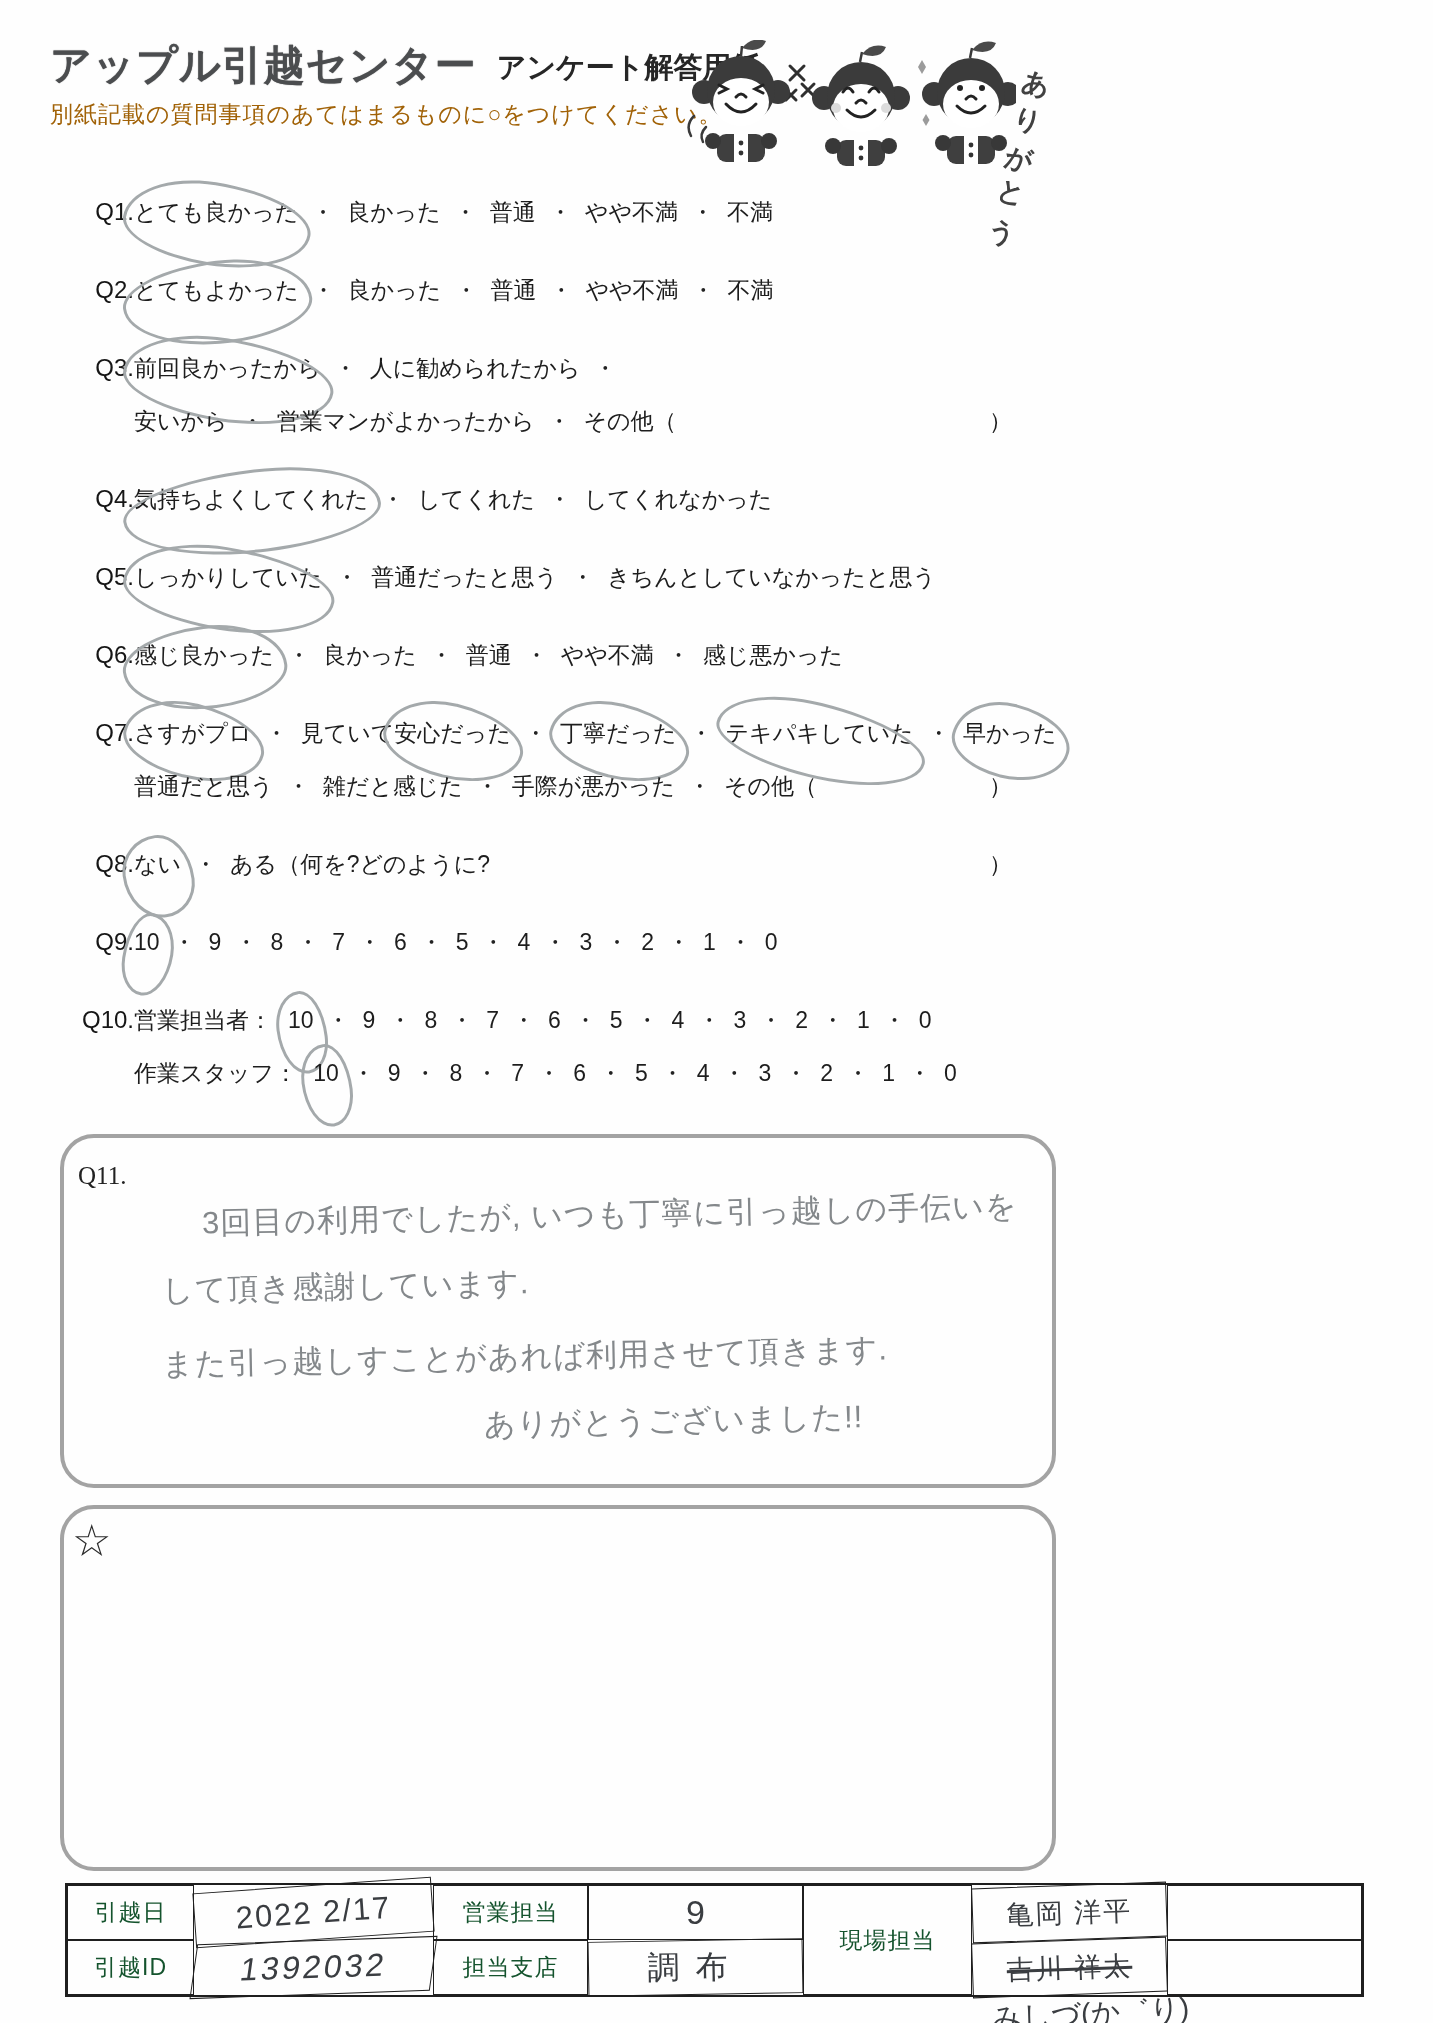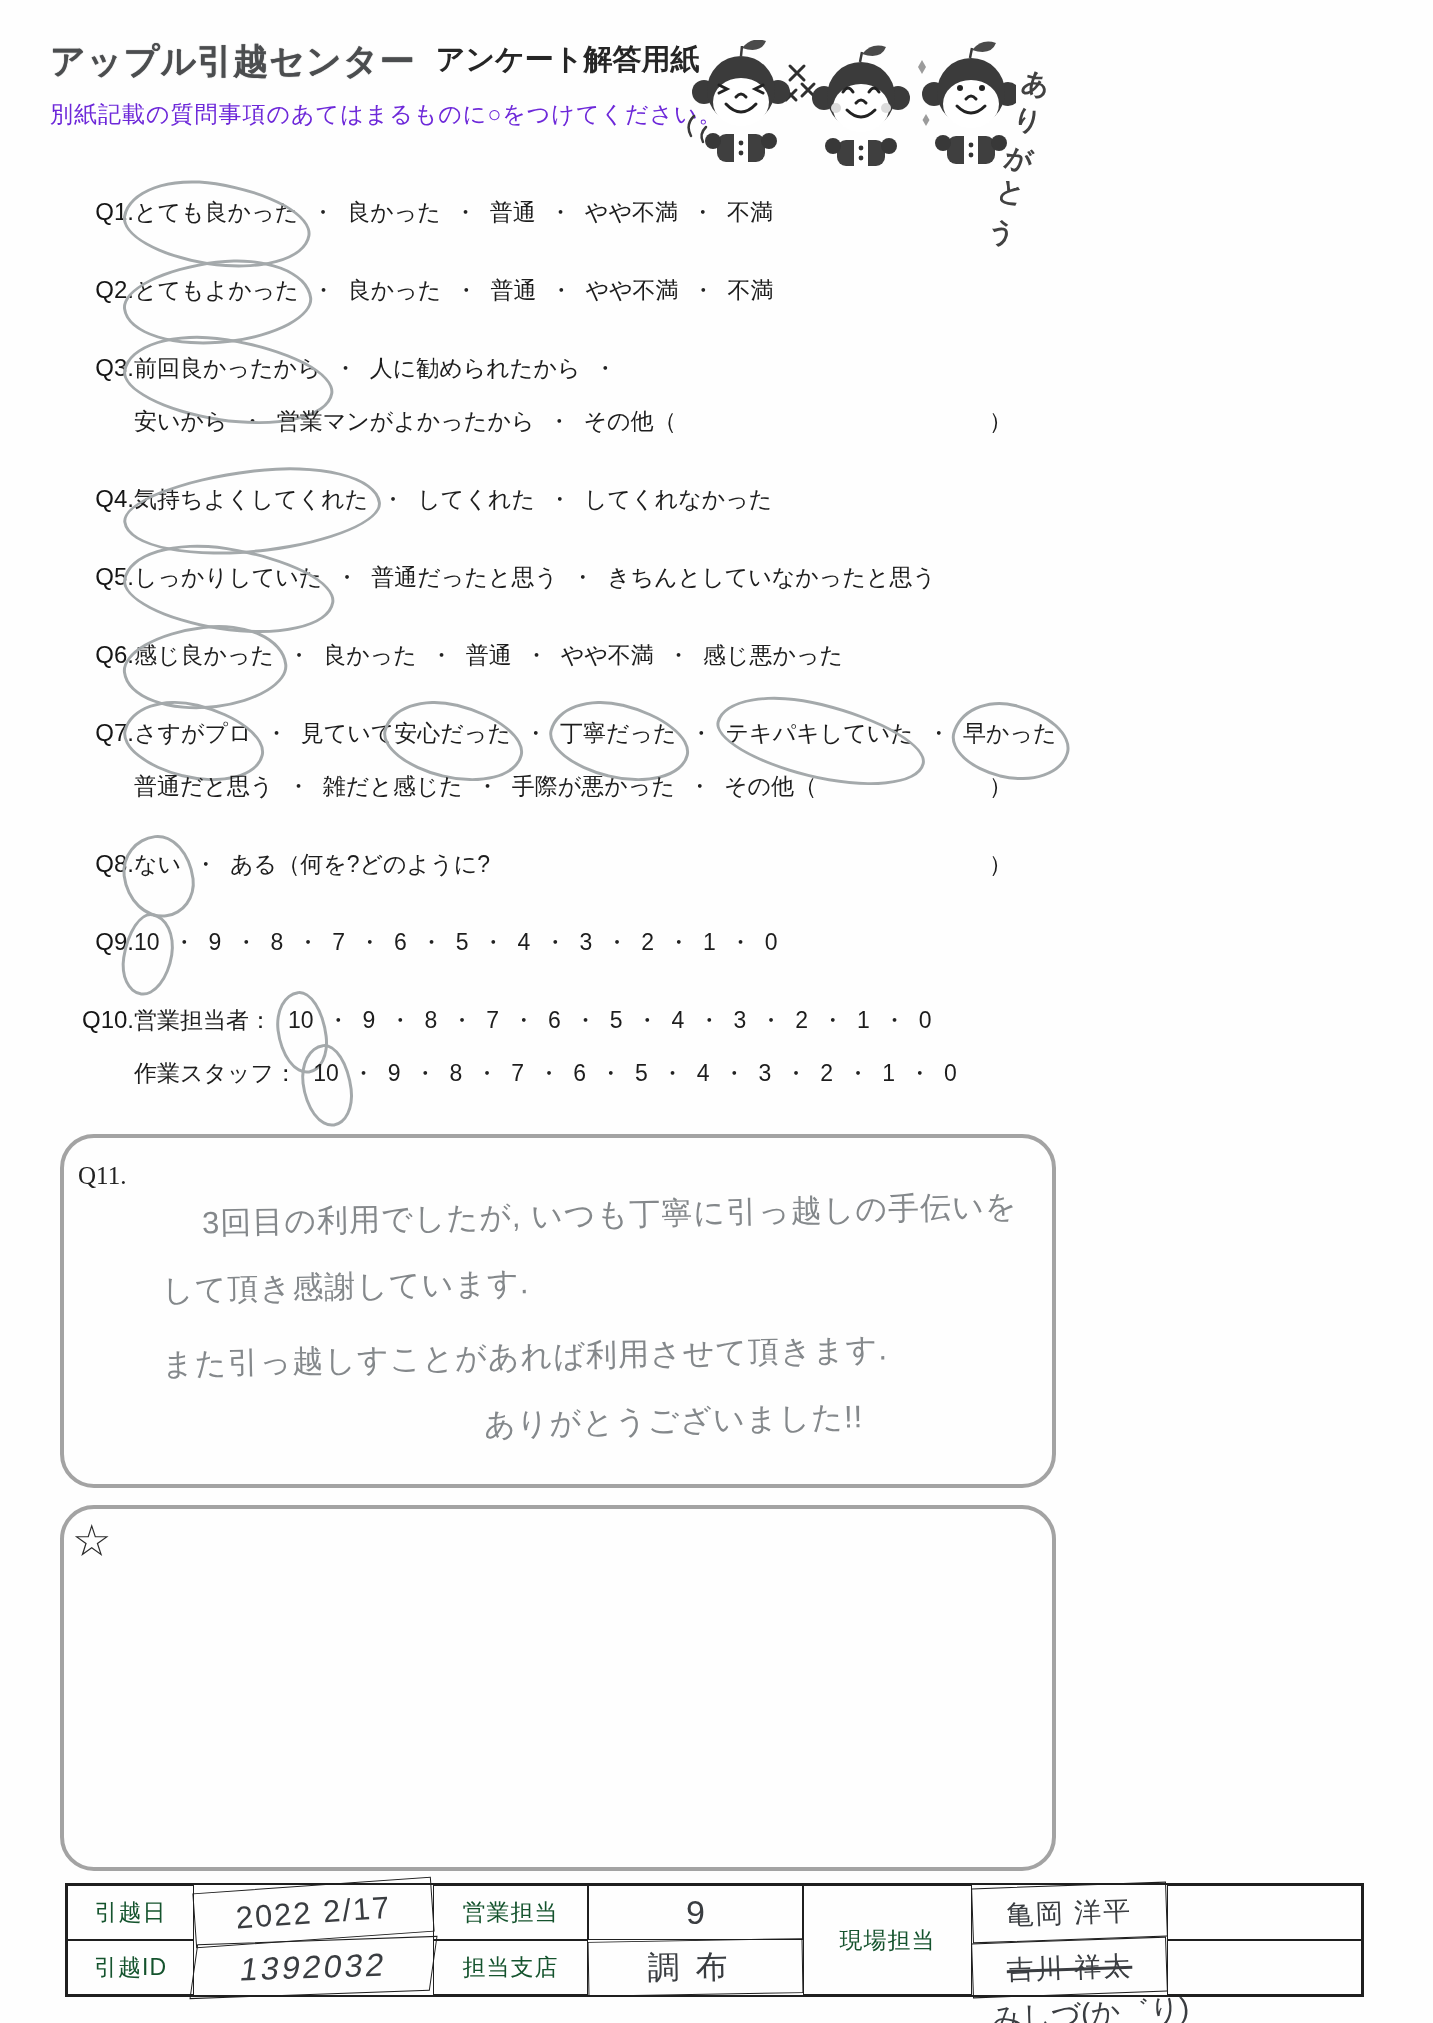--- a/index.html
+++ b/index.html
@@ -3,23 +3,23 @@
 <meta charset="utf-8">
 <style>
   html,body{margin:0;padding:0;}
   body{background:#e8e8e8;}
   .page{
     position:relative;width:1433px;height:2023px;background:#fefefe;
     font-family:"Liberation Sans","DejaVu Sans",sans-serif;color:#1d1d1d;overflow:hidden;
   }
   
   .header-row{position:absolute;left:50px;top:38px;display:flex;align-items:flex-end;gap:20px;white-space:nowrap;}
-  .brand{font-size:35px;font-weight:800;color:#4b4d4f;letter-spacing:1px;text-shadow:0 0 1px #6a6a6a;}
+  .brand{font-size:41px;font-weight:800;color:#4b4d4f;letter-spacing:1px;text-shadow:0 0 1px #6a6a6a;}
   .form-title{font-size:29px;font-weight:700;color:#262626;padding-bottom:5px;}
-  .instruction{position:absolute;left:50px;top:99px;font-size:23px;color:#6d28d9;letter-spacing:1px;}
+  .instruction{position:absolute;left:50px;top:99px;font-size:23px;color:#a16207;letter-spacing:1px;}
   .mascots{position:absolute;left:686px;top:40px;}
   .thanks{
     position:absolute;left:1004px;top:50px;writing-mode:vertical-rl;text-orientation:upright;
     font-size:27px;font-weight:600;color:#414141;letter-spacing:7px;transform:rotate(13deg);
   }
   
   .questions{position:absolute;left:50px;top:196px;width:1000px;}
   .q{margin-bottom:46px;}
   .q-line{display:flex;align-items:baseline;font-size:23px;line-height:32px;width:962px;white-space:nowrap;}
   .q-line + .q-line{margin-top:21px;}

